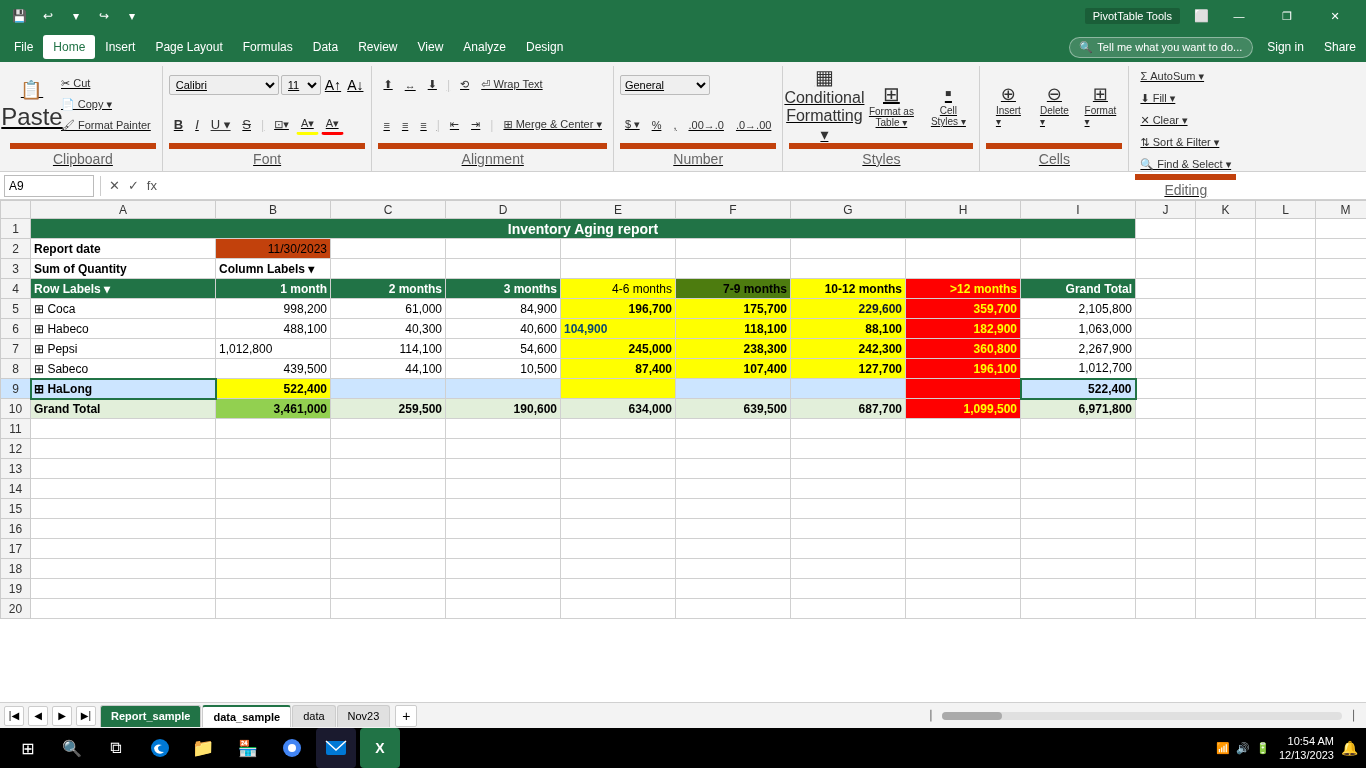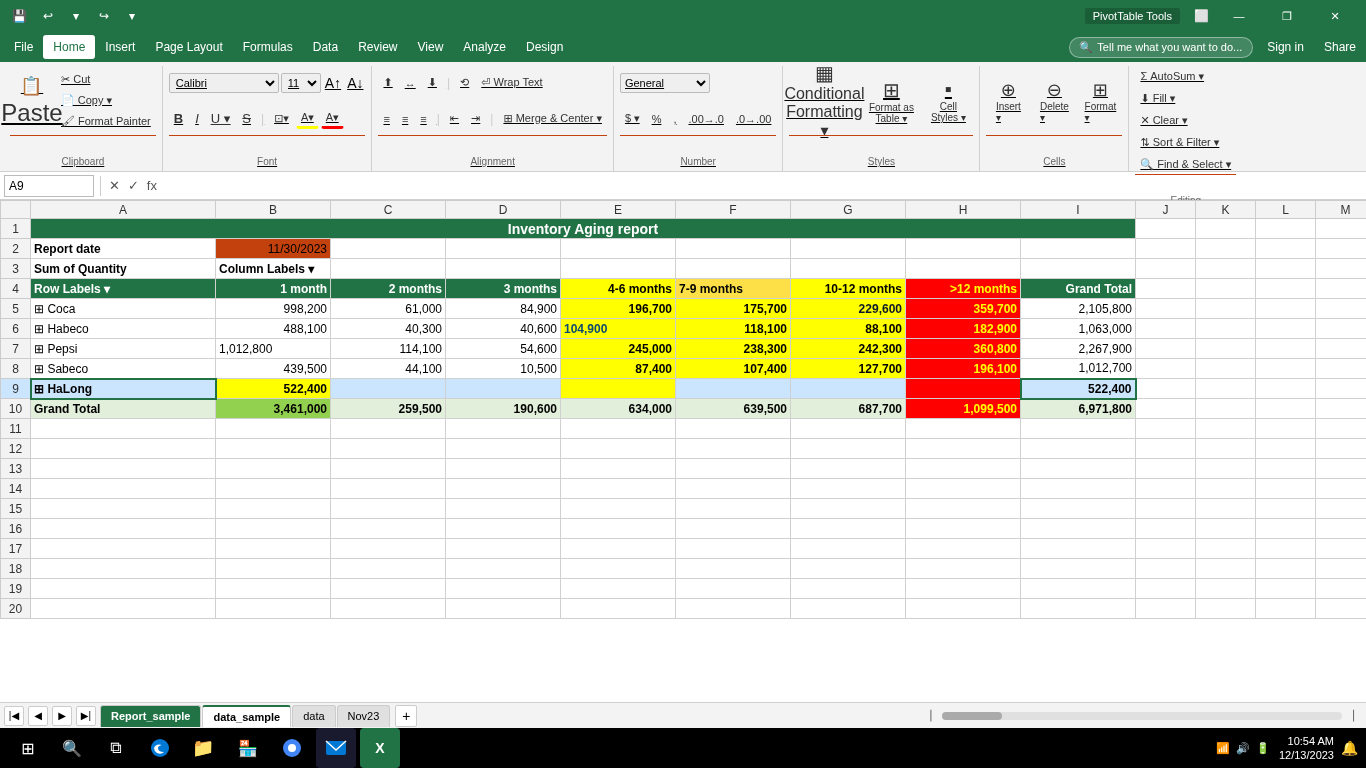--- a/index.html
+++ b/index.html
@@ -67,27 +67,27 @@
     .ribbon-group {
       display: flex;
       flex-direction: column;
       align-items: flex-start;
       border-right: 1px solid #d0d0d0;
       padding: 0 6px 4px 6px;
       min-width: fit-content;
       text-decoration: underline;
     }
     .ribbon-group-label {
-      font-size: 10px;
+      font-size: 14px;
       color: #666;
       text-align: center;
       width: 100%;
       margin-top: auto;
-      padding-top: 20px;
-      border-top: 1px solid #c2410c;
+      padding-top: 2px;
+      border-top: 6px solid #c2410c;
     }
     .ribbon-row { display: flex; align-items: center; gap: 2px; flex: 1; }
     .rb-btn {
       display: flex;
       flex-direction: column;
       align-items: center;
       justify-content: center;
       padding: 2px 4px;
       cursor: pointer;
       border-radius: 3px;
@@ -540,22 +540,22 @@
           <td></td>
 
         </tr>
 
         <tr>
           <th class="row-header">4</th>
           <td style="font-weight:bold;background:#217346;color:white">Row Labels ▾</td>
           <td style="font-weight:bold;text-align:right;background:#217346;color:white">1 month</td>
           <td style="font-weight:bold;text-align:right;background:#217346;color:white">2 months</td>
           <td style="font-weight:bold;text-align:right;background:#217346;color:white">3 months</td>
-          <td style="font-weight:bold;text-align:right;background:#ffff00;color:#000">4-6 months</td>
-          <td style="font-weight:bold;text-align:left;background:#fde047;color:#000">7-9 months</td>
+          <td style="font-weight:normal;text-align:right;background:#ffff00;color:#000">4-6 months</td>
+          <td style="font-weight:bold;text-align:right;background:#4d7c0f;color:#000">7-9 months</td>
           <td style="font-weight:bold;text-align:right;background:#ffff00;color:#000">10-12 months</td>
           <td style="font-weight:bold;text-align:right;background:#ff0000;color:#ffff00">&gt;12 months</td>
           <td style="font-weight:bold;text-align:right;background:#217346;color:white">Grand Total</td>
           <td></td>
           <td></td>
           <td></td>
           <td></td>
 
         </tr>
 

